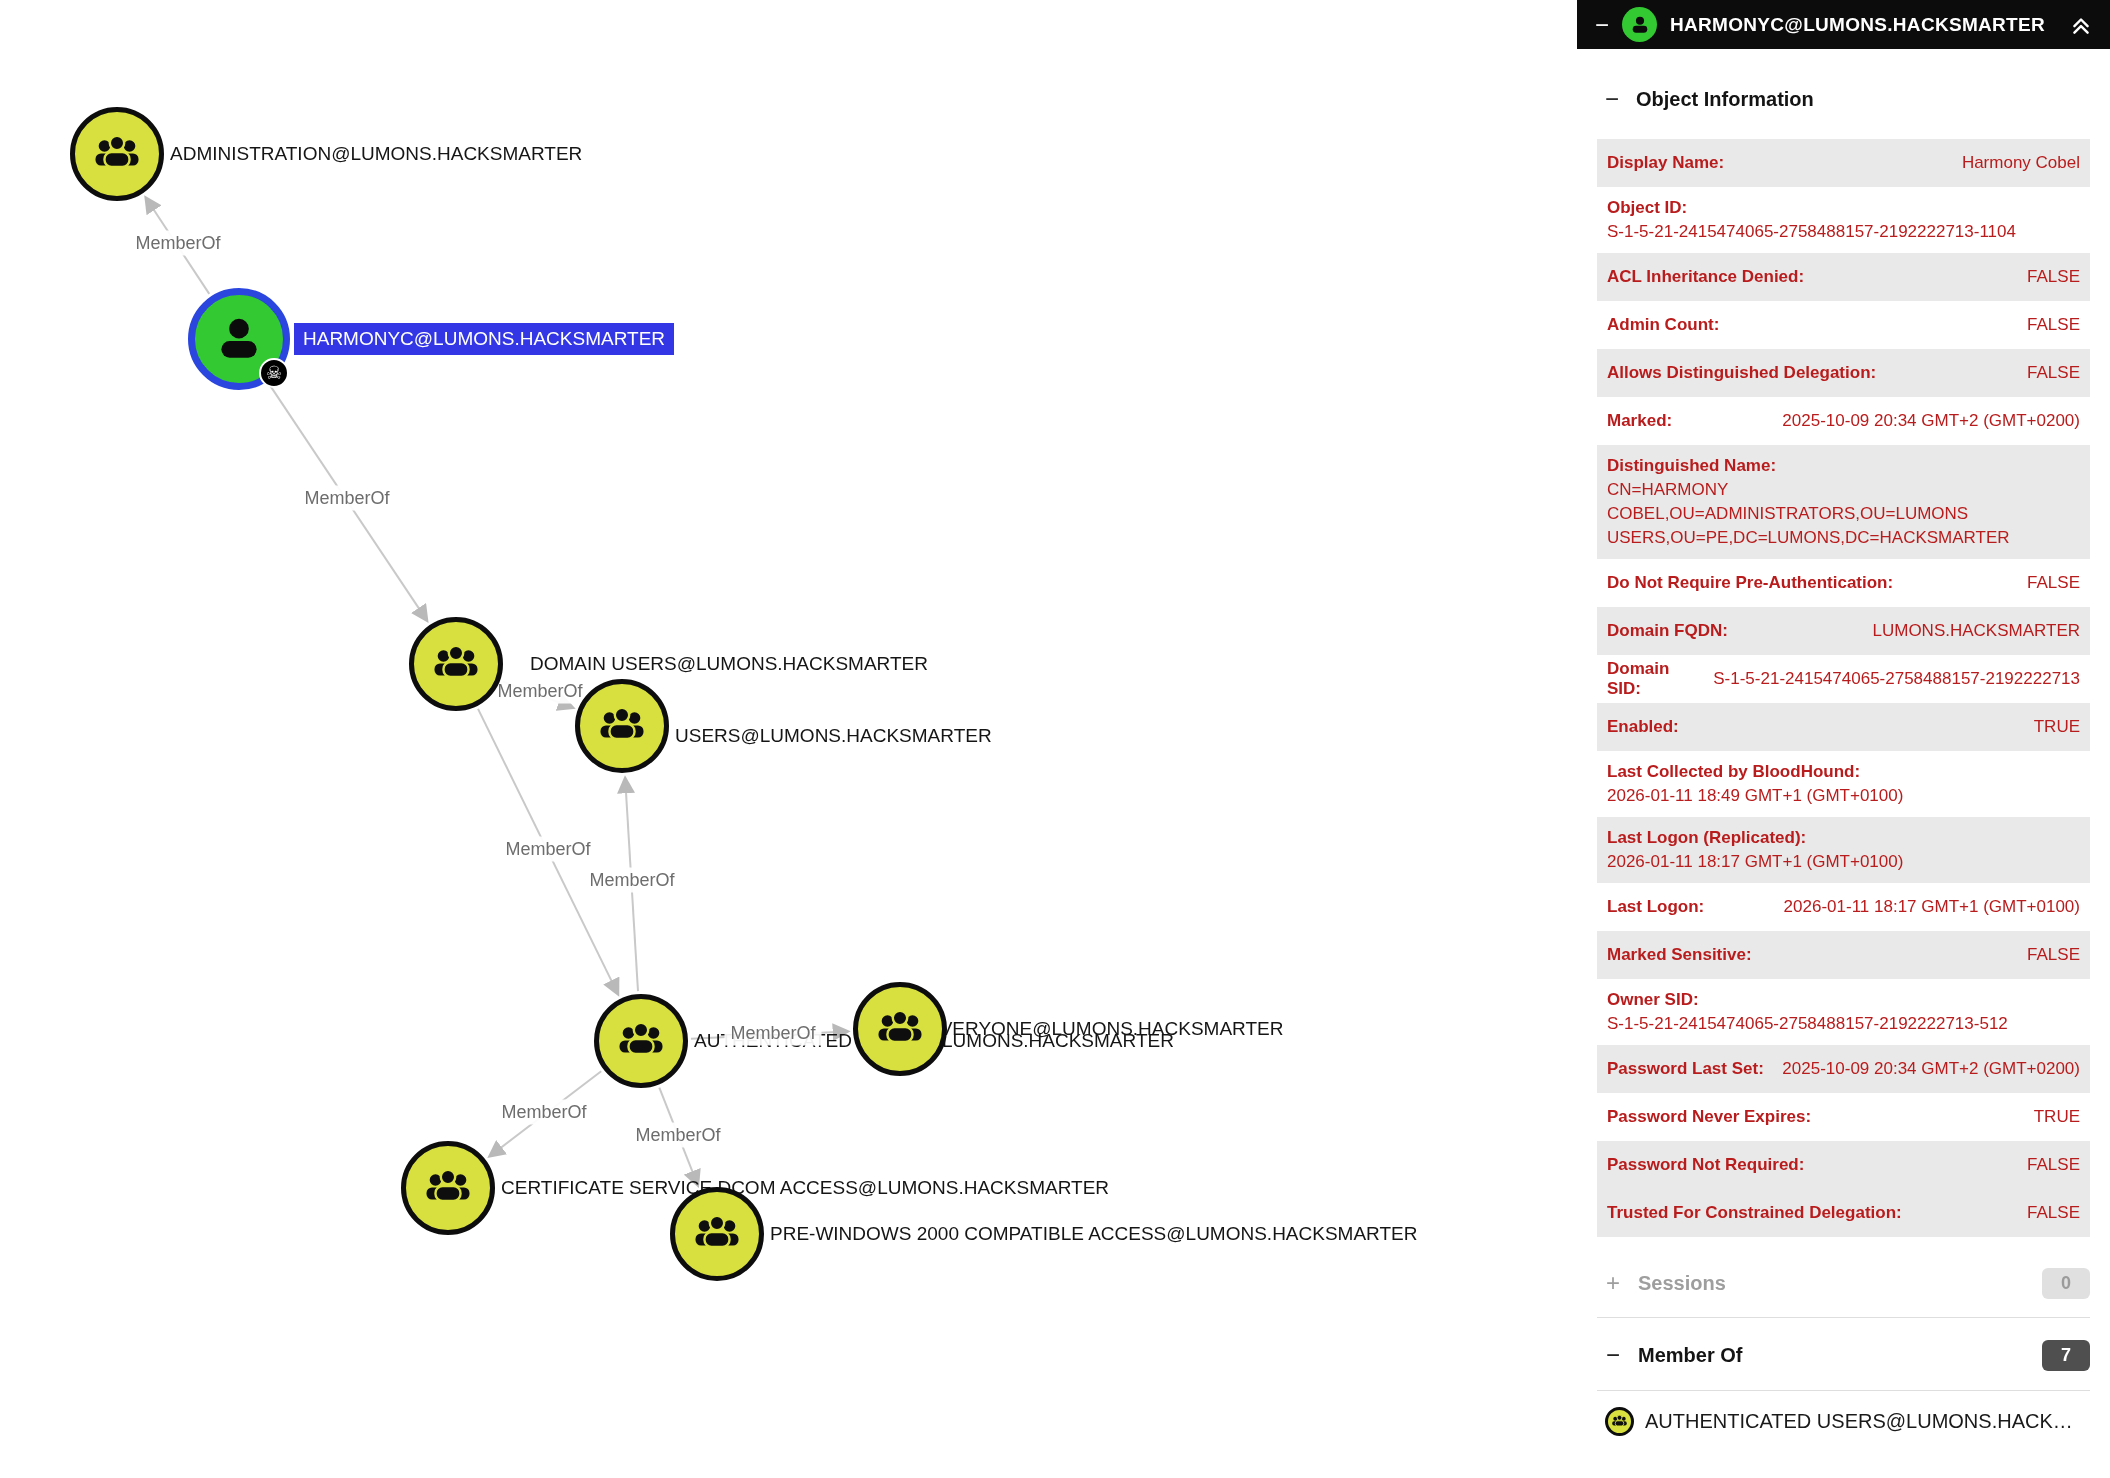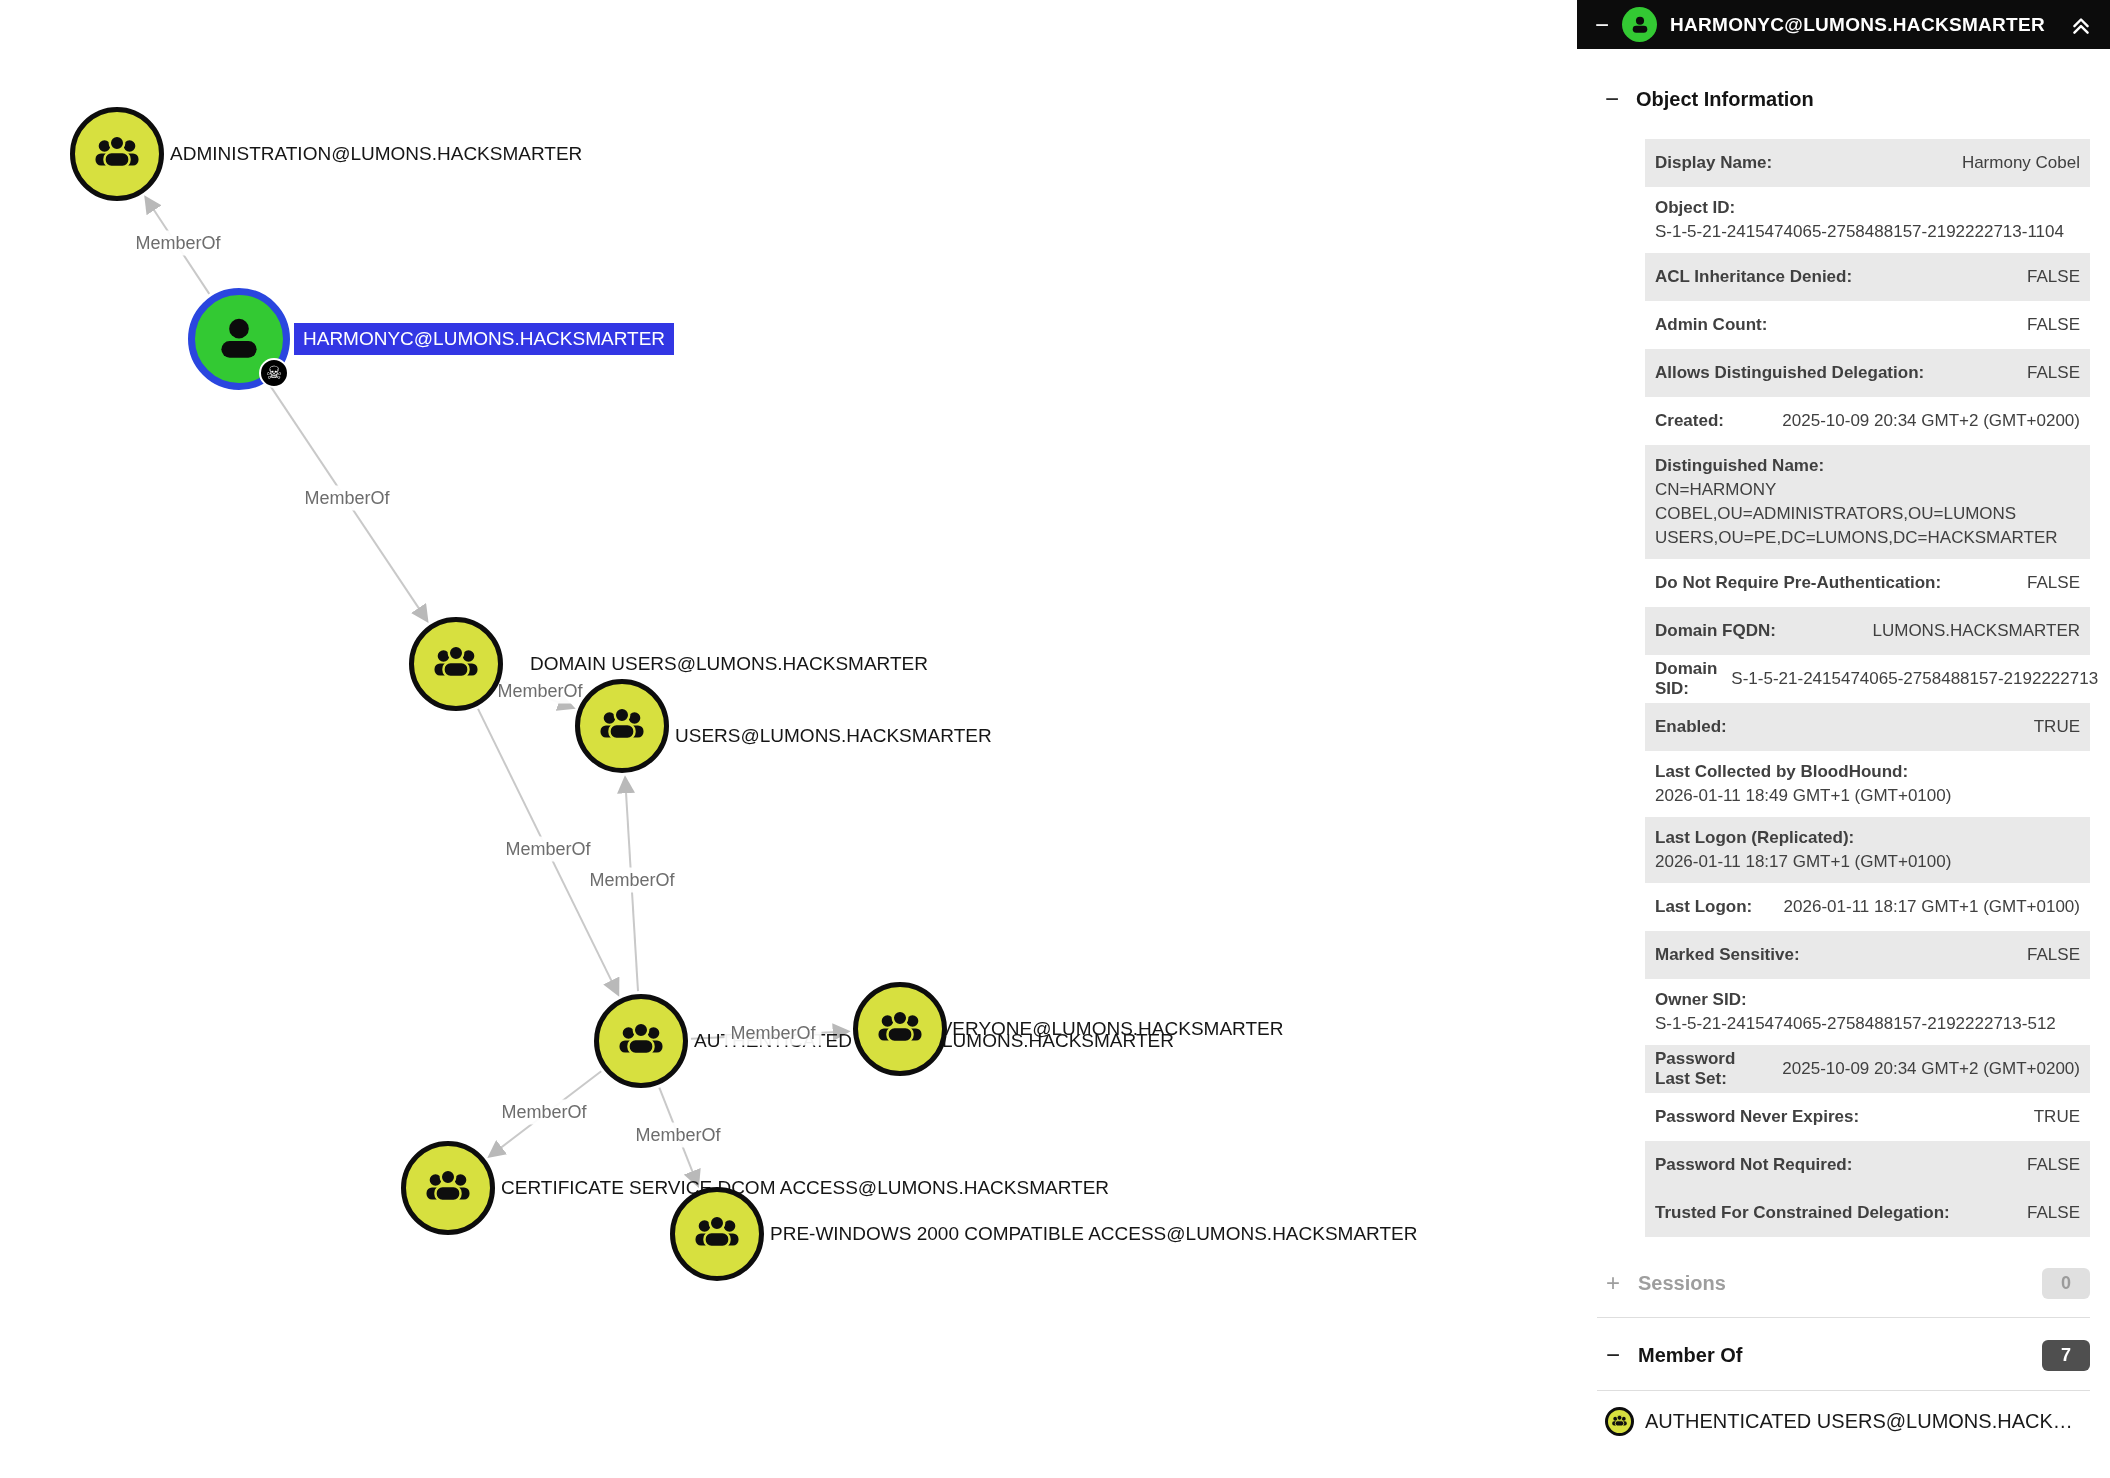--- a/index.html
+++ b/index.html
@@ -37,21 +37,21 @@
               white-space:nowrap; overflow:hidden; }
   .ph-collapse { cursor:pointer; display:flex; align-items:center; }
 
   .panel-body { padding:0 20px; }
 
   .sec-head { margin-top:36px; display:flex; align-items:center; gap:17px; padding-left:8px;
               font-weight:700; font-size:20px; color:#141414; height:28px; }
   .sec-minus { font-size:24px; font-weight:400; color:#222; line-height:1; }
 
   #obj-rows { margin-top:26px; }
-  .info-row { font-size:17px; color:#404040;margin-left:48px; }
+  .info-row { font-size:17px; color:#b91c1c; }
   .info-row.shaded { background:#e9e9e9; }
   .info-row .lbl { font-weight:700; }
   .info-row.inline { min-height:48px; display:flex; align-items:center; justify-content:space-between;
                      gap:14px; padding:4px 10px; }
   .info-row.inline .val { text-align:right; white-space:nowrap; }
   .info-row.block { padding:9px 10px; line-height:24px; }
   .info-row.block .lbl { display:block; }
   .info-row.block .val { display:block; }
 
   .acc-row { display:flex; align-items:center; gap:17px; padding-left:8px; }
@@ -267,21 +267,21 @@
         </div>
         <div class="info-row inline">
           <span class="lbl">Admin Count:</span>
           <span class="val">FALSE</span>
         </div>
         <div class="info-row shaded inline">
           <span class="lbl">Allows Distinguished Delegation:</span>
           <span class="val">FALSE</span>
         </div>
         <div class="info-row inline">
-          <span class="lbl">Created:</span>
+          <span class="lbl">Marked:</span>
           <span class="val">2025-10-09 20:34 GMT+2 (GMT+0200)</span>
         </div>
         <div class="info-row shaded block">
           <span class="lbl">Distinguished Name:</span>
           <span class="val">CN=HARMONY COBEL,OU=ADMINISTRATORS,OU=LUMONS USERS,OU=PE,DC=LUMONS,DC=HACKSMARTER</span>
         </div>
         <div class="info-row inline">
           <span class="lbl">Do Not Require Pre-Authentication:</span>
           <span class="val">FALSE</span>
         </div>

